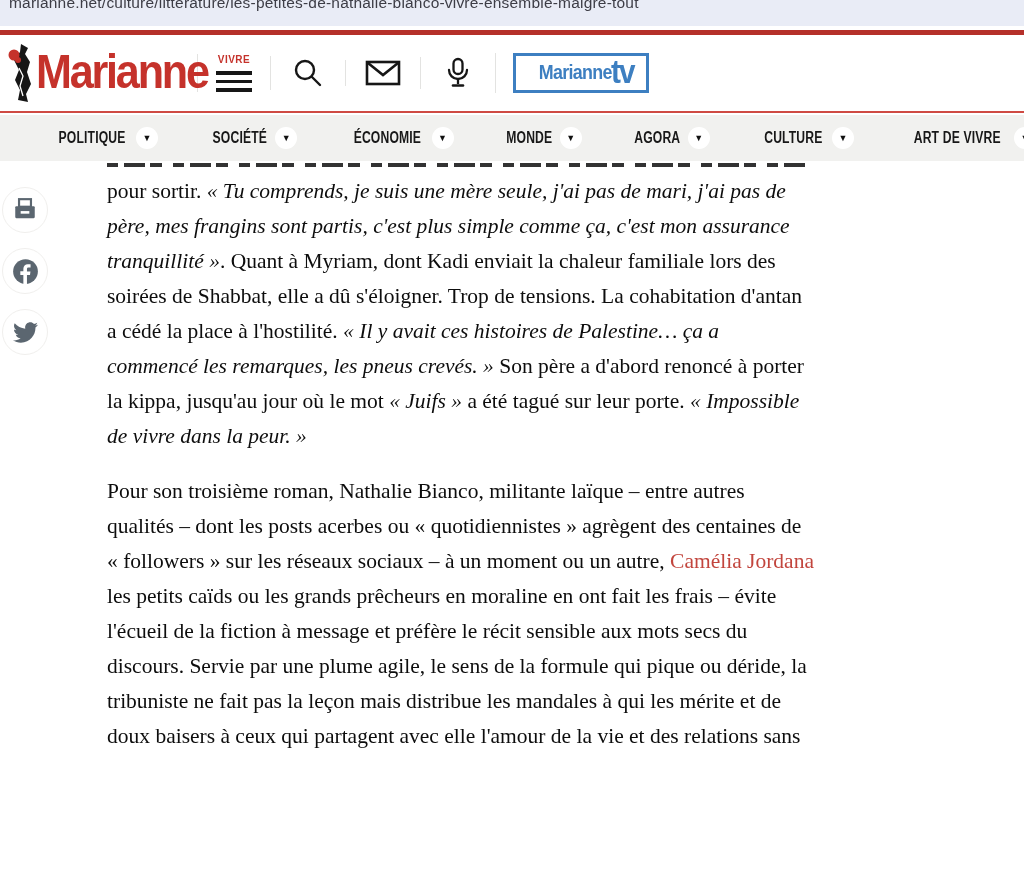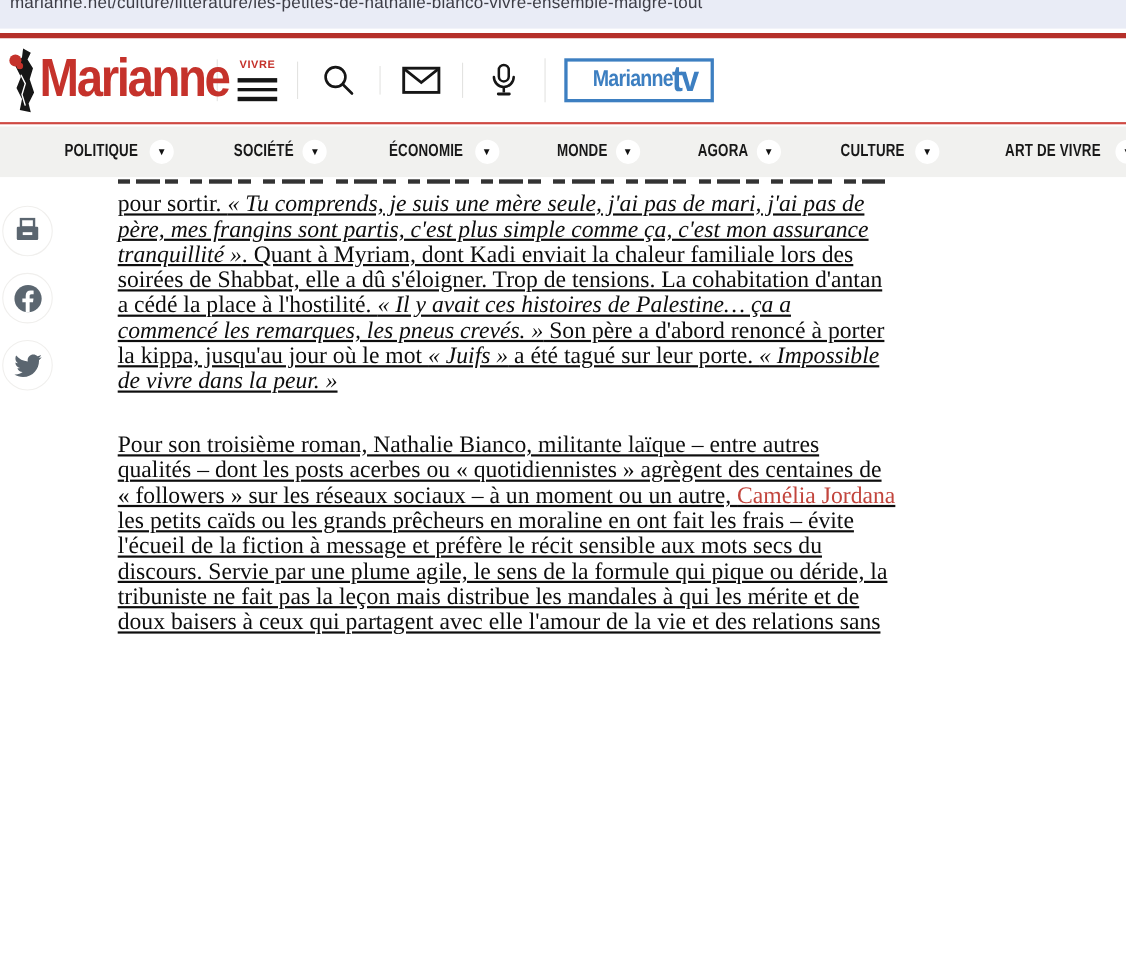--- a/index.html
+++ b/index.html
@@ -63,23 +63,23 @@
     cursor: pointer; }
 
   
   .article { position: absolute; left: 107px; top: 161px; width: 708px; color: #0d0d0d; }
   .clipped-line { width: 699px; height: 4px; margin-top: 2px; opacity: 0.9;
     background:
       repeating-linear-gradient(90deg, #1c1c1c 0 11px, transparent 11px 17px,
         #1c1c1c 17px 38px, transparent 38px 43px, #1c1c1c 43px 55px, transparent 55px 66px);
   }
   .article p { font-family: "Liberation Serif", "DejaVu Serif", serif;
-    font-size: 21.5px; line-height: 23px; text-decoration: underline; }
+    font-size: 21.5px; line-height: 35px; }
   .p1 { margin-top: 7px; }
-  .p2 { margin-top: 35px; }
+  .p2 { margin-top: 20px; }
   .article .italic { font-style: italic; }
   .article-link { color: #c2453d; text-decoration: none; cursor: pointer; }
   .section-heading { margin-top: 46px; font-size: 24px; font-weight: 800; color: #0c0c0c;
     letter-spacing: 0.3px; display: inline-block; transform: scaleX(0.84);
     transform-origin: left center; }
   .heading-row { height: 28px; }
 </style>
 </head>
 <body>
 

